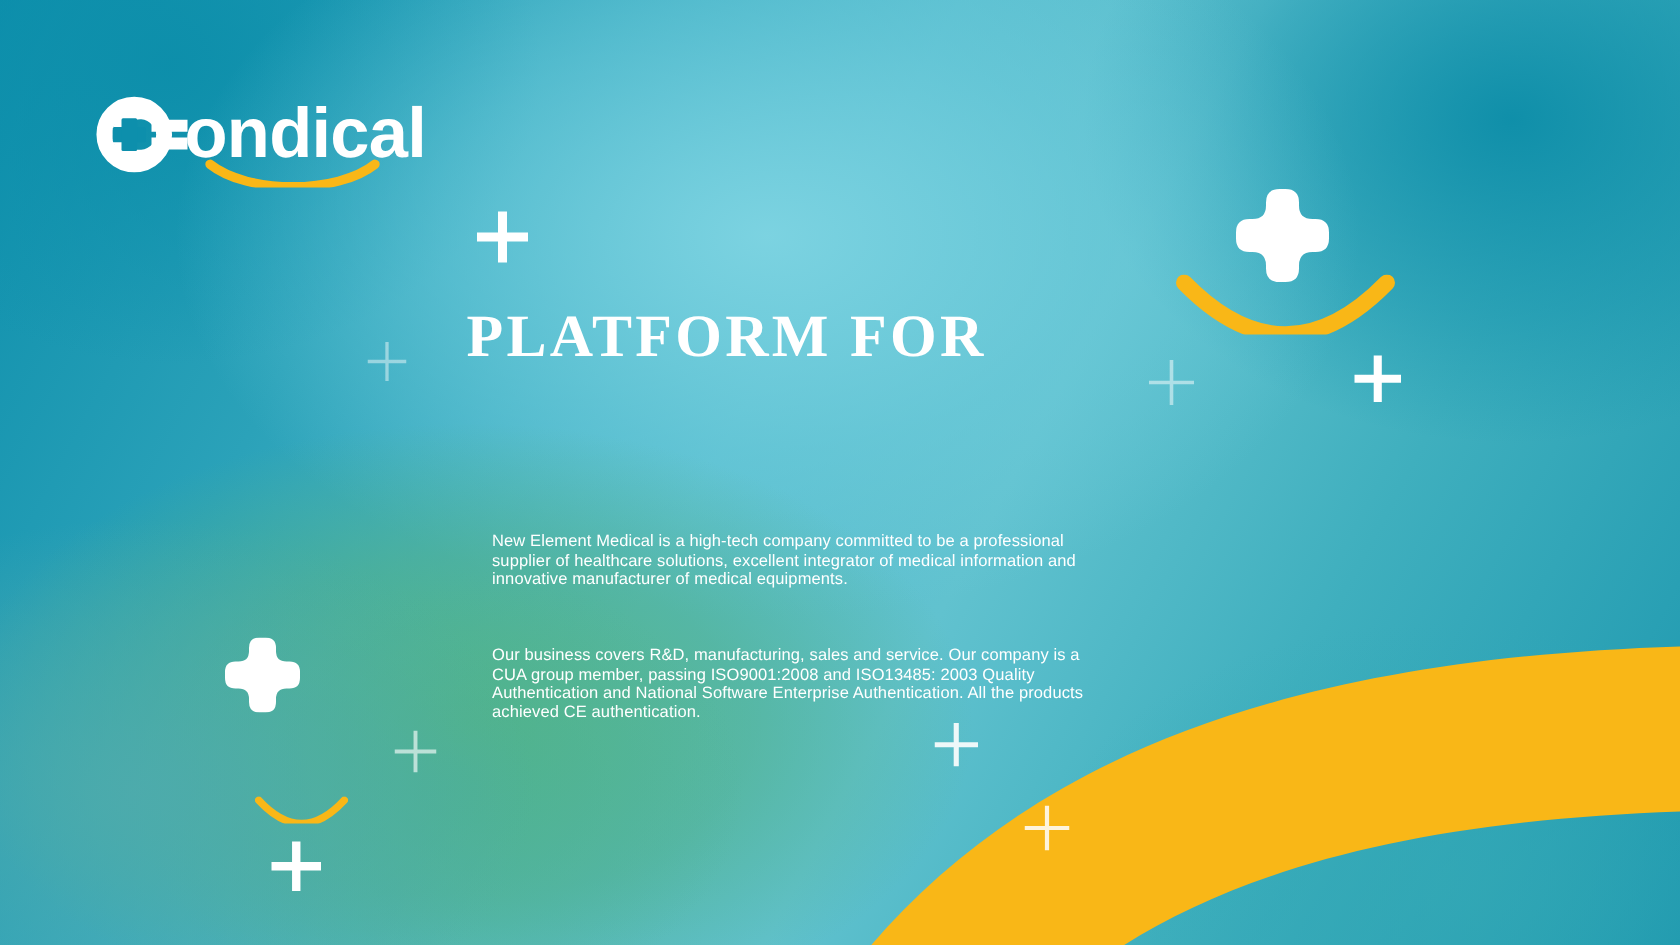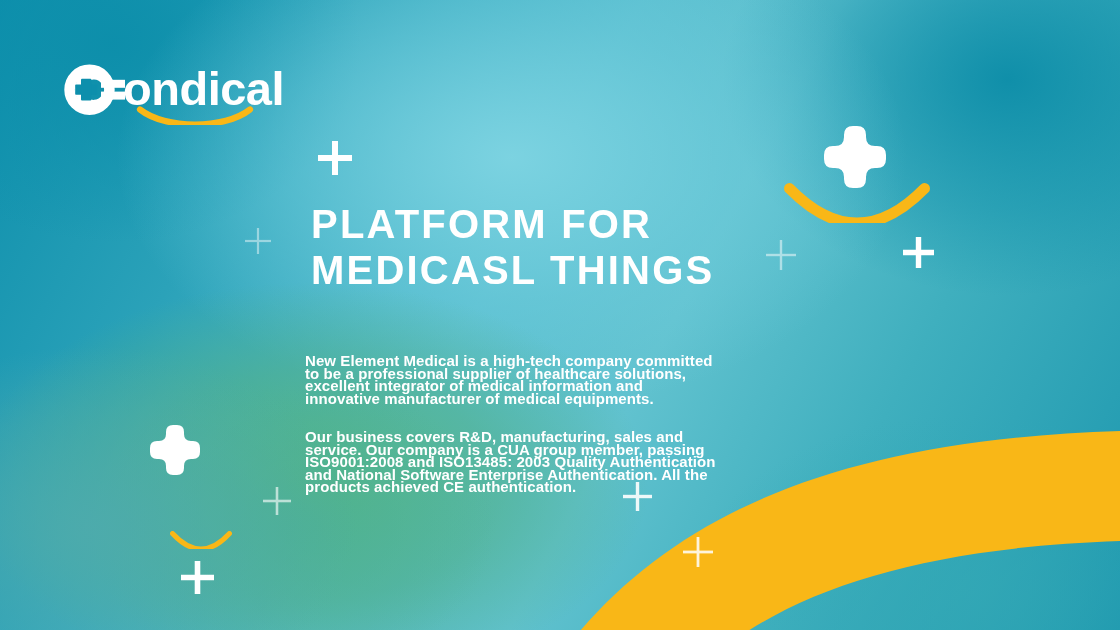--- a/index.html
+++ b/index.html
@@ -52,26 +52,26 @@
   
   #logo{position:absolute;left:62px;top:53px;width:250px;height:72px;}
   .logo-svg{display:block;}
 
   
   #headline{
     position:absolute;left:311px;top:201px;width:470px;
     color:#FFFFFF;font-weight:bold;font-size:40px;line-height:46px;
     letter-spacing:2.2px;
   }
-  #headline div{white-space:nowrap;}
+  #headline div{white-space:nowrap;font-family:Liberation Serif, serif;}
 
   
   .para{
-    position:absolute;left:305px;width:412px;
-    color:#FFFFFF;font-size:15px;line-height:12.6px;font-weight:bold;
+    position:absolute;left:328px;width:412px;
+    color:#FFFFFF;font-size:11px;line-height:12.6px;font-weight:normal;
     letter-spacing:0.08px;
   }
   #para1{top:355px;}
   #para2{top:401px;margin-top:30px;}
   .cross-round{position:absolute;}
   .plus-thin{position:absolute;}
   .smile{position:absolute;}
 </style>
 </head>
 <body>
@@ -115,21 +115,20 @@
       </g>
 
       <text x="61" y="51.5" font-family="'Liberation Sans', sans-serif" font-size="47" font-weight="bold" fill="#FFFFFF" letter-spacing="-0.5">ondical</text>
 
       <path d="M78 56.5 C 103 76.5, 163 76.5, 188 56.5" fill="none" stroke="#F9B717" stroke-width="6.2" stroke-linecap="round"></path>
     </svg>
   </div>
 
   <div id="headline">
     <div>PLATFORM FOR</div>
-    <div>MEDICASL THINGS</div>
   </div>
 
   <div class="para" id="para1">New Element Medical is a high-tech company committed to be a professional supplier of healthcare solutions, excellent integrator of medical information and innovative manufacturer of medical  equipments.</div>
   <div class="para" id="para2">Our business covers R&amp;D, manufacturing, sales and service. Our company is a CUA group member, passing ISO9001:2008 and ISO13485: 2003 Quality Authentication and National Software Enterprise Authentication. All the products achieved CE authentication.</div>
 
   <div id="deco-layer">
       <div class="cross-round" style="left: 824px; top: 126px; width: 62px; height: 62px; opacity: 1;"><svg width="62" height="62" viewBox="0 0 62 62">
           <path d="M29 0 H33 Q42 0 42 9 V11 Q42 20 51 20 H53 Q62 20 62 29 V33 Q62 42 53 42 H51 Q42 42 42 51 V53 Q42 62 33 62 H29 Q20 62 20 53 V51 Q20 42 11 42 H9 Q0 42 0 33 V29 Q0 20 9 20 H11 Q20 20 20 11 V9 Q20 0 29 0 Z" fill="#FFFFFF"></path>
         </svg></div>
       <div class="cross-round" style="left: 150px; top: 425px; width: 50px; height: 50px; opacity: 1;"><svg width="50" height="50" viewBox="0 0 50 50">

